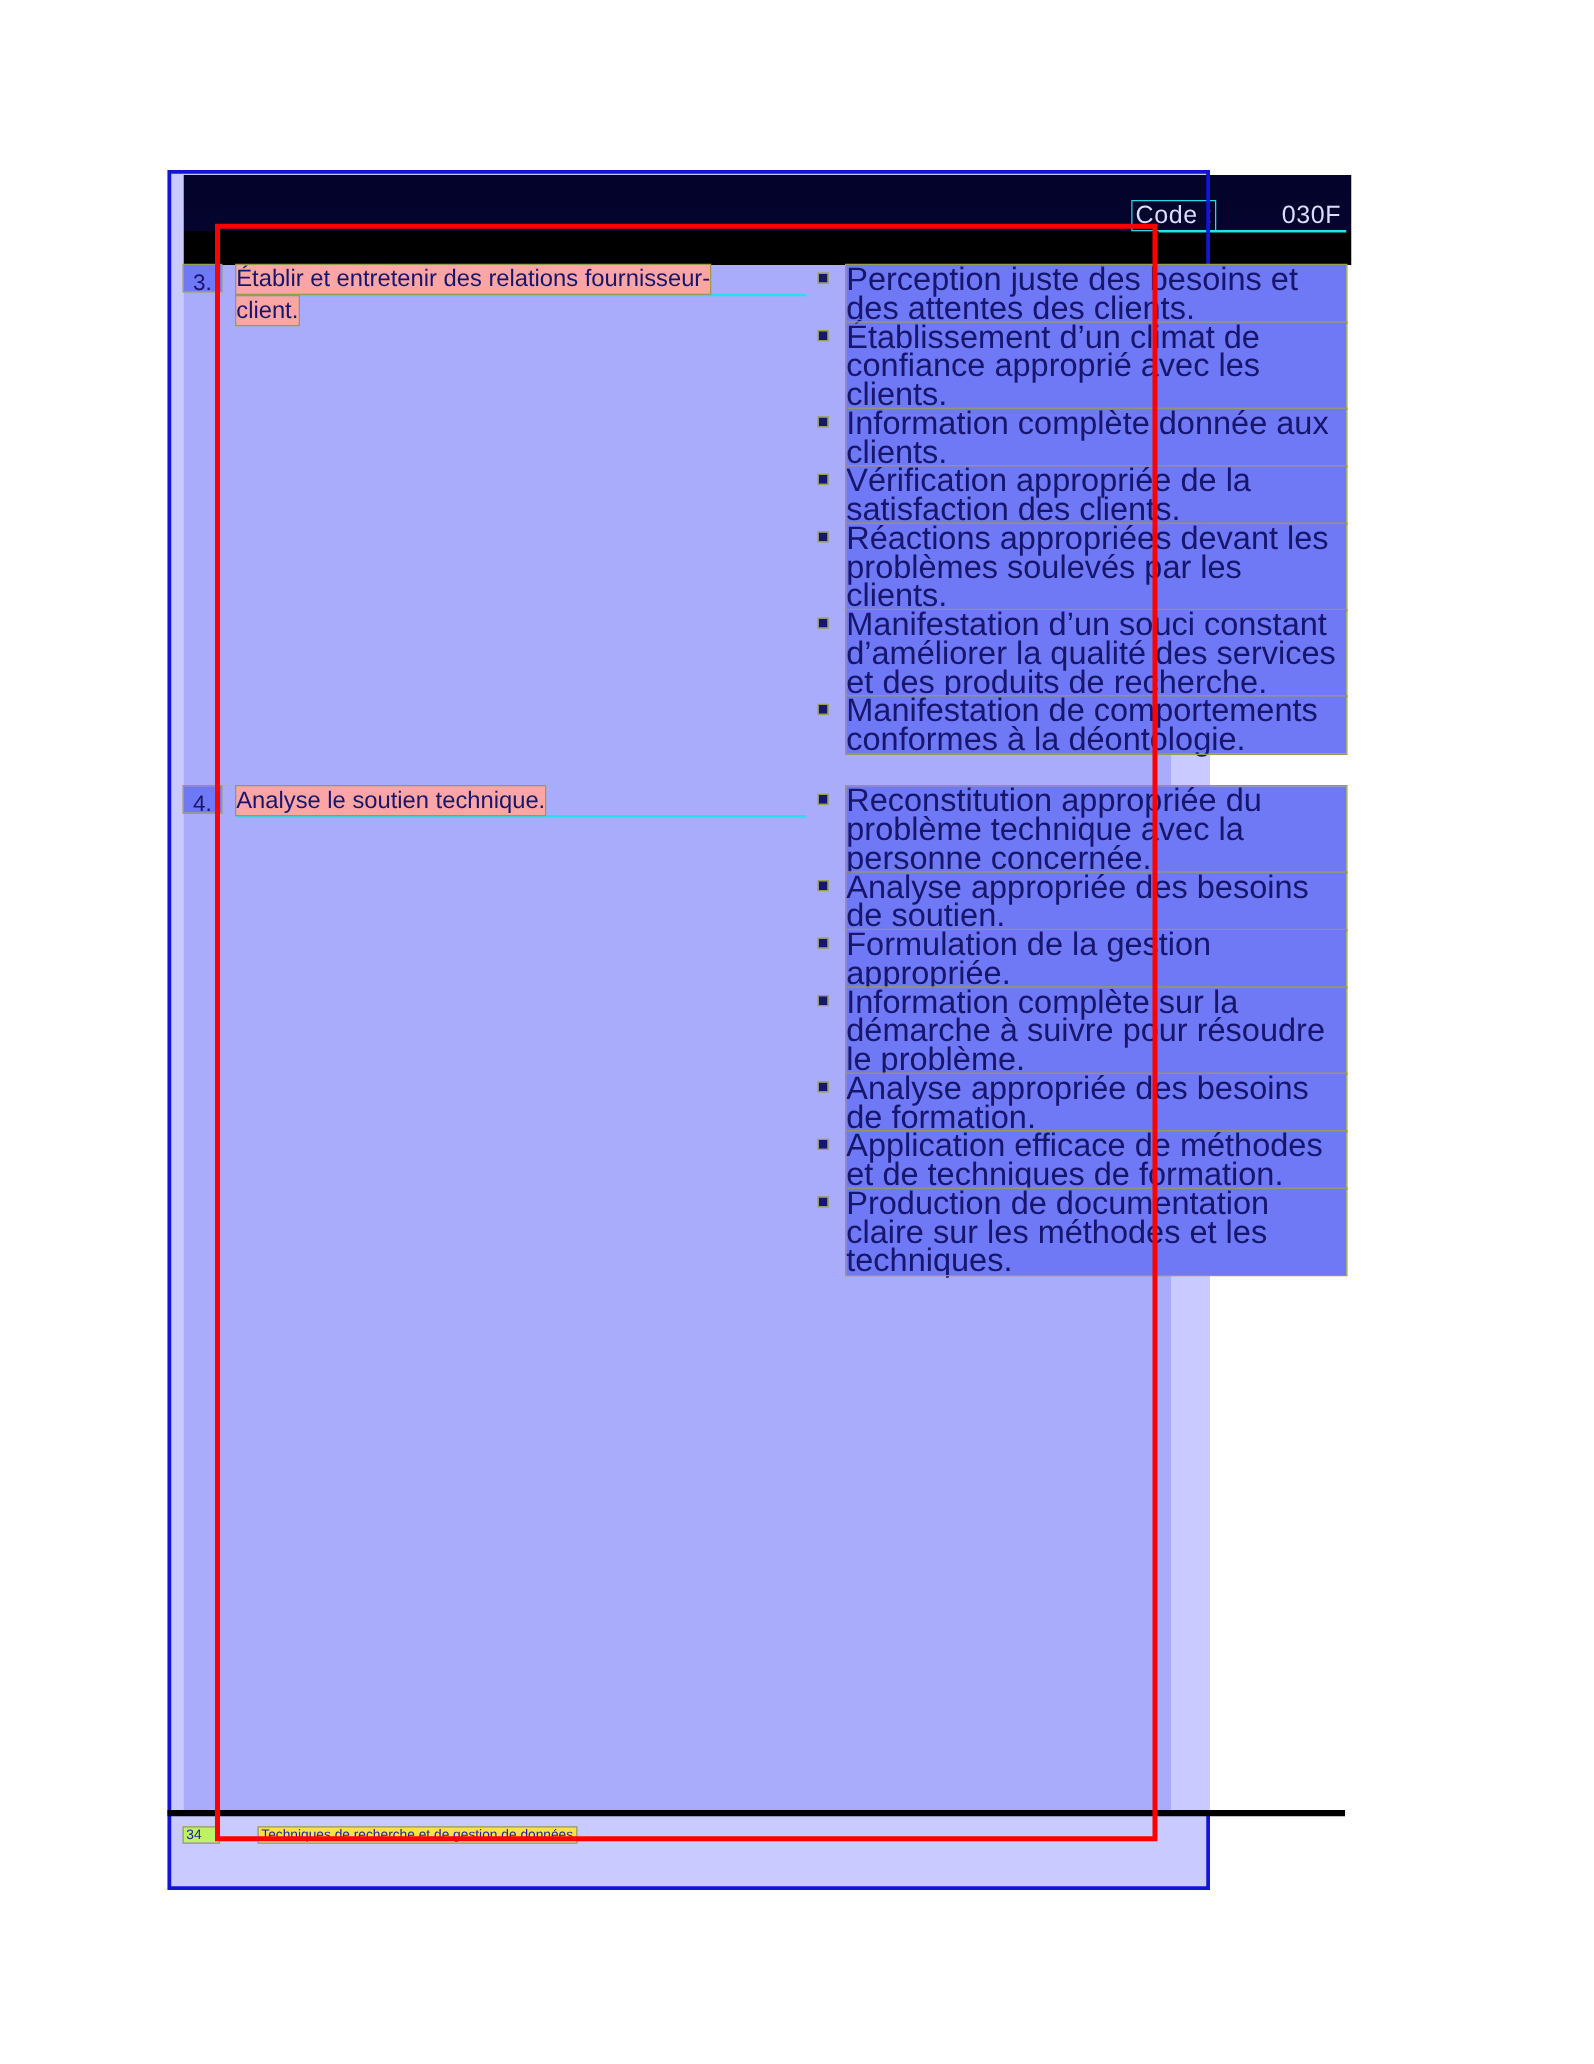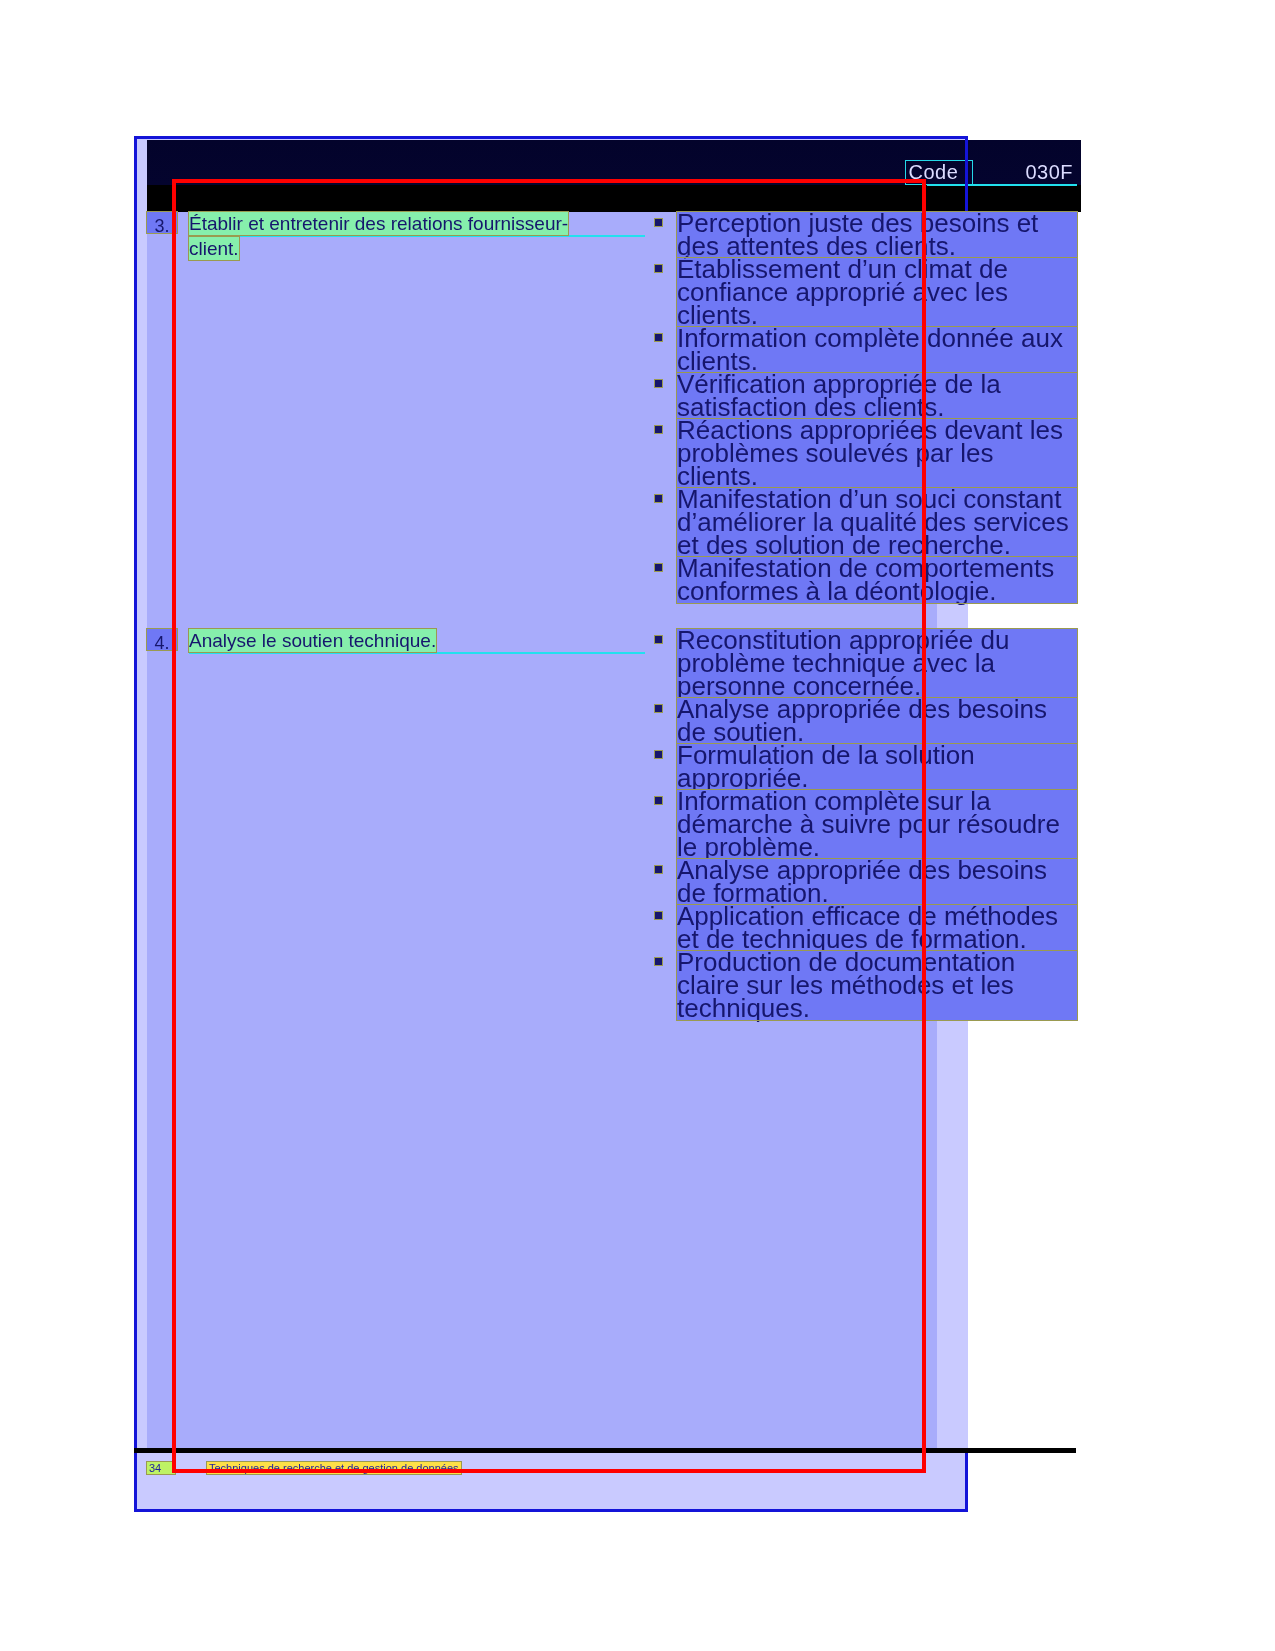--- a/index.html
+++ b/index.html
@@ -153,21 +153,21 @@
     width: 468px;
     padding-left: 12px;
     box-sizing: border-box;
   }
   .task-title {
     font-size: 19px;
     color: #16166d;
     line-height: 23px;
   }
   .task-title .w {
-    background: #86efac;
+    background: #fca5a5;
     outline: 1px solid #9a9a50;
     display: inline-block;
   }
   .task-title-underline {
     border-bottom: 2px solid #22e0ee;
     display: block;
   }
 
   .criteria-cell {
     flex: 1;
@@ -259,40 +259,40 @@
           <span class="w">client.</span>
         </div>
       </div>
       <div class="criteria-cell">
         <ul class="criteria-list">
           <li class="criteria-item"><span class="bullet"></span><span class="w">Perception juste des besoins et des attentes des clients.</span></li>
           <li class="criteria-item"><span class="bullet"></span><span class="w">Établissement d’un climat de confiance approprié avec les clients.</span></li>
           <li class="criteria-item"><span class="bullet"></span><span class="w">Information complète donnée aux clients.</span></li>
           <li class="criteria-item"><span class="bullet"></span><span class="w">Vérification appropriée de la satisfaction des clients.</span></li>
           <li class="criteria-item"><span class="bullet"></span><span class="w">Réactions appropriées devant les problèmes soulevés par les clients.</span></li>
-          <li class="criteria-item"><span class="bullet"></span><span class="w">Manifestation d’un souci constant d’améliorer la qualité des services et des solution de recherche.</span></li>
+          <li class="criteria-item"><span class="bullet"></span><span class="w">Manifestation d’un souci constant d’améliorer la qualité des services et des produits de recherche.</span></li>
           <li class="criteria-item"><span class="bullet"></span><span class="w">Manifestation de comportements conformes à la déontologie.</span></li>
         </ul>
       </div>
     </div>
 
     <div class="task-gap"></div>
 
     <div class="task-row">
       <div class="task-num">4.</div>
       <div class="task-title-cell">
         <div class="task-title">
           <span class="task-title-underline"><span class="w">Analyse le soutien technique.</span></span>
         </div>
       </div>
       <div class="criteria-cell">
         <ul class="criteria-list">
           <li class="criteria-item"><span class="bullet"></span><span class="w">Reconstitution appropriée du problème technique avec la personne concernée.</span></li>
           <li class="criteria-item"><span class="bullet"></span><span class="w">Analyse appropriée des besoins de soutien.</span></li>
-          <li class="criteria-item"><span class="bullet"></span><span class="w">Formulation de la solution appropriée.</span></li>
+          <li class="criteria-item"><span class="bullet"></span><span class="w">Formulation de la gestion appropriée.</span></li>
           <li class="criteria-item"><span class="bullet"></span><span class="w">Information complète sur la démarche à suivre pour résoudre le problème.</span></li>
           <li class="criteria-item"><span class="bullet"></span><span class="w">Analyse appropriée des besoins de formation.</span></li>
           <li class="criteria-item"><span class="bullet"></span><span class="w">Application efficace de méthodes et de techniques de formation.</span></li>
           <li class="criteria-item"><span class="bullet"></span><span class="w">Production de documentation claire sur les méthodes et les techniques.</span></li>
         </ul>
       </div>
     </div>
 
   </div>
 

